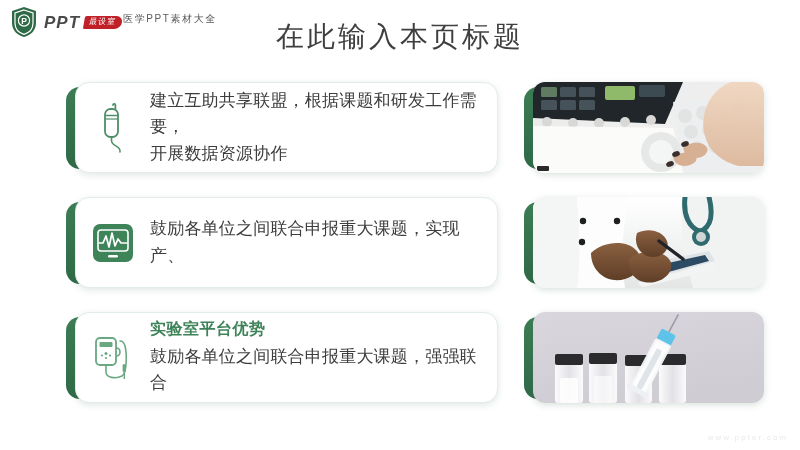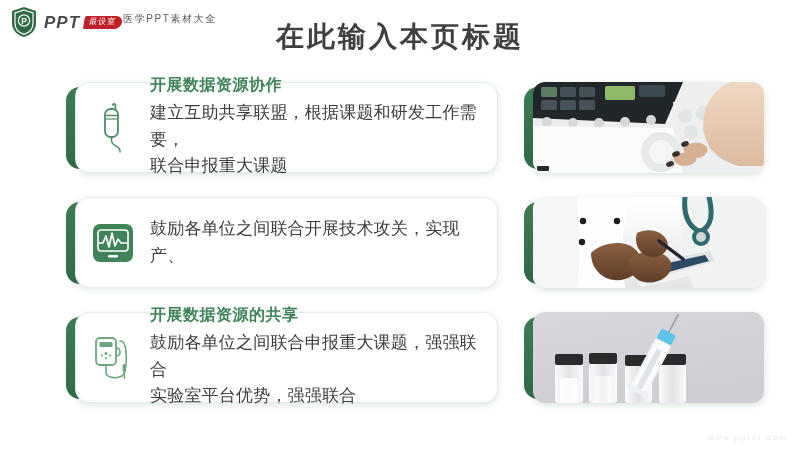--- a/index.html
+++ b/index.html
@@ -73,21 +73,21 @@
   }
 
   
   .page-title {
     position: absolute;
     left: 0;
     right: 0;
     top: 18px;
     text-align: center;
     font-size: 28px;
-    font-weight: bold;
+    font-weight: normal;
     color: #3f3f3f;
     letter-spacing: 3px;
   }
 
   
   .rows {
     position: absolute;
     left: 0;
     top: 82px;
     width: 800px;
@@ -228,24 +228,23 @@
             <svg width="36" height="52" viewBox="0 0 36 52">
               <path d="M18 3 C18 1.4 20.4 1.4 20.4 3 L20.4 7" fill="none" stroke="#4e8f67" stroke-width="1.8" stroke-linecap="round"></path>
               <rect x="10" y="7" width="13" height="28" rx="5.5" fill="none" stroke="#4e8f67" stroke-width="1.8"></rect>
               <line x1="10.4" y1="13.5" x2="22.6" y2="13.5" stroke="#4e8f67" stroke-width="1.5"></line>
               <line x1="10.4" y1="17" x2="22.6" y2="17" stroke="#4e8f67" stroke-width="1.2"></line>
               <path d="M16.5 35 L16.5 38.5" stroke="#4e8f67" stroke-width="1.6"></path>
               <path d="M16.5 38.5 C16.5 45 26 43 25 50" fill="none" stroke="#4e8f67" stroke-width="1.5" stroke-linecap="round"></path>
             </svg>
           </div>
           <div class="card-body">
-            <div class="card-heading">开展数据资源协作</div>
             <div class="card-desc">
               <div>建立互助共享联盟，根据课题和研发工作需要，</div>
-              <div>联合申报重大课题</div>
+              <div>开展数据资源协作</div>
             </div>
           </div>
         </div>
       </div>
       <div class="photo-wrap">
         <div class="photo-back"></div>
         <div class="photo">
           <svg width="231" height="91" viewBox="0 0 231 91">
             <defs>
               <linearGradient id="p1bg" x1="0" y1="0" x2="1" y2="1">
@@ -316,21 +315,21 @@
           <div class="card-icon">
             <svg width="44" height="42" viewBox="0 0 44 42">
               <rect x="2" y="2" width="40" height="38" rx="7" fill="#3f8359"></rect>
               <rect x="7" y="8" width="30" height="21" rx="3" fill="none" stroke="#ffffff" stroke-width="1.6"></rect>
               <polyline points="8,21 12,21 15,14 18,25 21,11 24,24 27,17 30,21 36,21" fill="none" stroke="#ffffff" stroke-width="1.7" stroke-linejoin="round" stroke-linecap="round"></polyline>
               <rect x="17" y="33" width="10" height="2.6" rx="1.3" fill="#ffffff"></rect>
             </svg>
           </div>
           <div class="card-body">
             <div class="card-desc">
-              <div>鼓励各单位之间联合开展技术攻关，实现产、</div>
+              <div>鼓励各单位之间联合申报重大课题，实现产、</div>
             </div>
           </div>
         </div>
       </div>
       <div class="photo-wrap">
         <div class="photo-back"></div>
         <div class="photo">
           <svg width="231" height="91" viewBox="0 0 231 91">
             <defs>
               <linearGradient id="p2coat" x1="0" y1="0" x2="0" y2="1">
@@ -386,24 +385,23 @@
                 <circle cx="10" cy="23.5" r="1.1"></circle>
                 <circle cx="18" cy="23.5" r="1.1"></circle>
               </g>
               <path d="M24 16 q4 0 4 4 q0 4 -4 4" fill="none" stroke="#6aa882" stroke-width="1.6"></path>
               <path d="M14 33 L14 40 C14 46 24 47 30 44 C35 41.5 35 22 33 14 C32 10 30 9 28 9" fill="none" stroke="#6aa882" stroke-width="1.6" stroke-linecap="round"></path>
               <rect x="30.6" y="32" width="3.4" height="8" rx="1.6" fill="#6aa882"></rect>
               <line x1="32.3" y1="40" x2="32.3" y2="47" stroke="#6aa882" stroke-width="1.4"></line>
             </svg>
           </div>
           <div class="card-body">
-            <div class="card-heading">开展数据资源的共享</div>
+            <div class="card-heading">实验室平台优势</div>
             <div class="card-desc">
               <div>鼓励各单位之间联合申报重大课题，强强联合</div>
-              <div>实验室平台优势，强强联合</div>
             </div>
           </div>
         </div>
       </div>
       <div class="photo-wrap">
         <div class="photo-back"></div>
         <div class="photo">
           <svg width="231" height="91" viewBox="0 0 231 91">
             <defs>
               <linearGradient id="p3bg" x1="0" y1="0" x2="0.4" y2="1">

